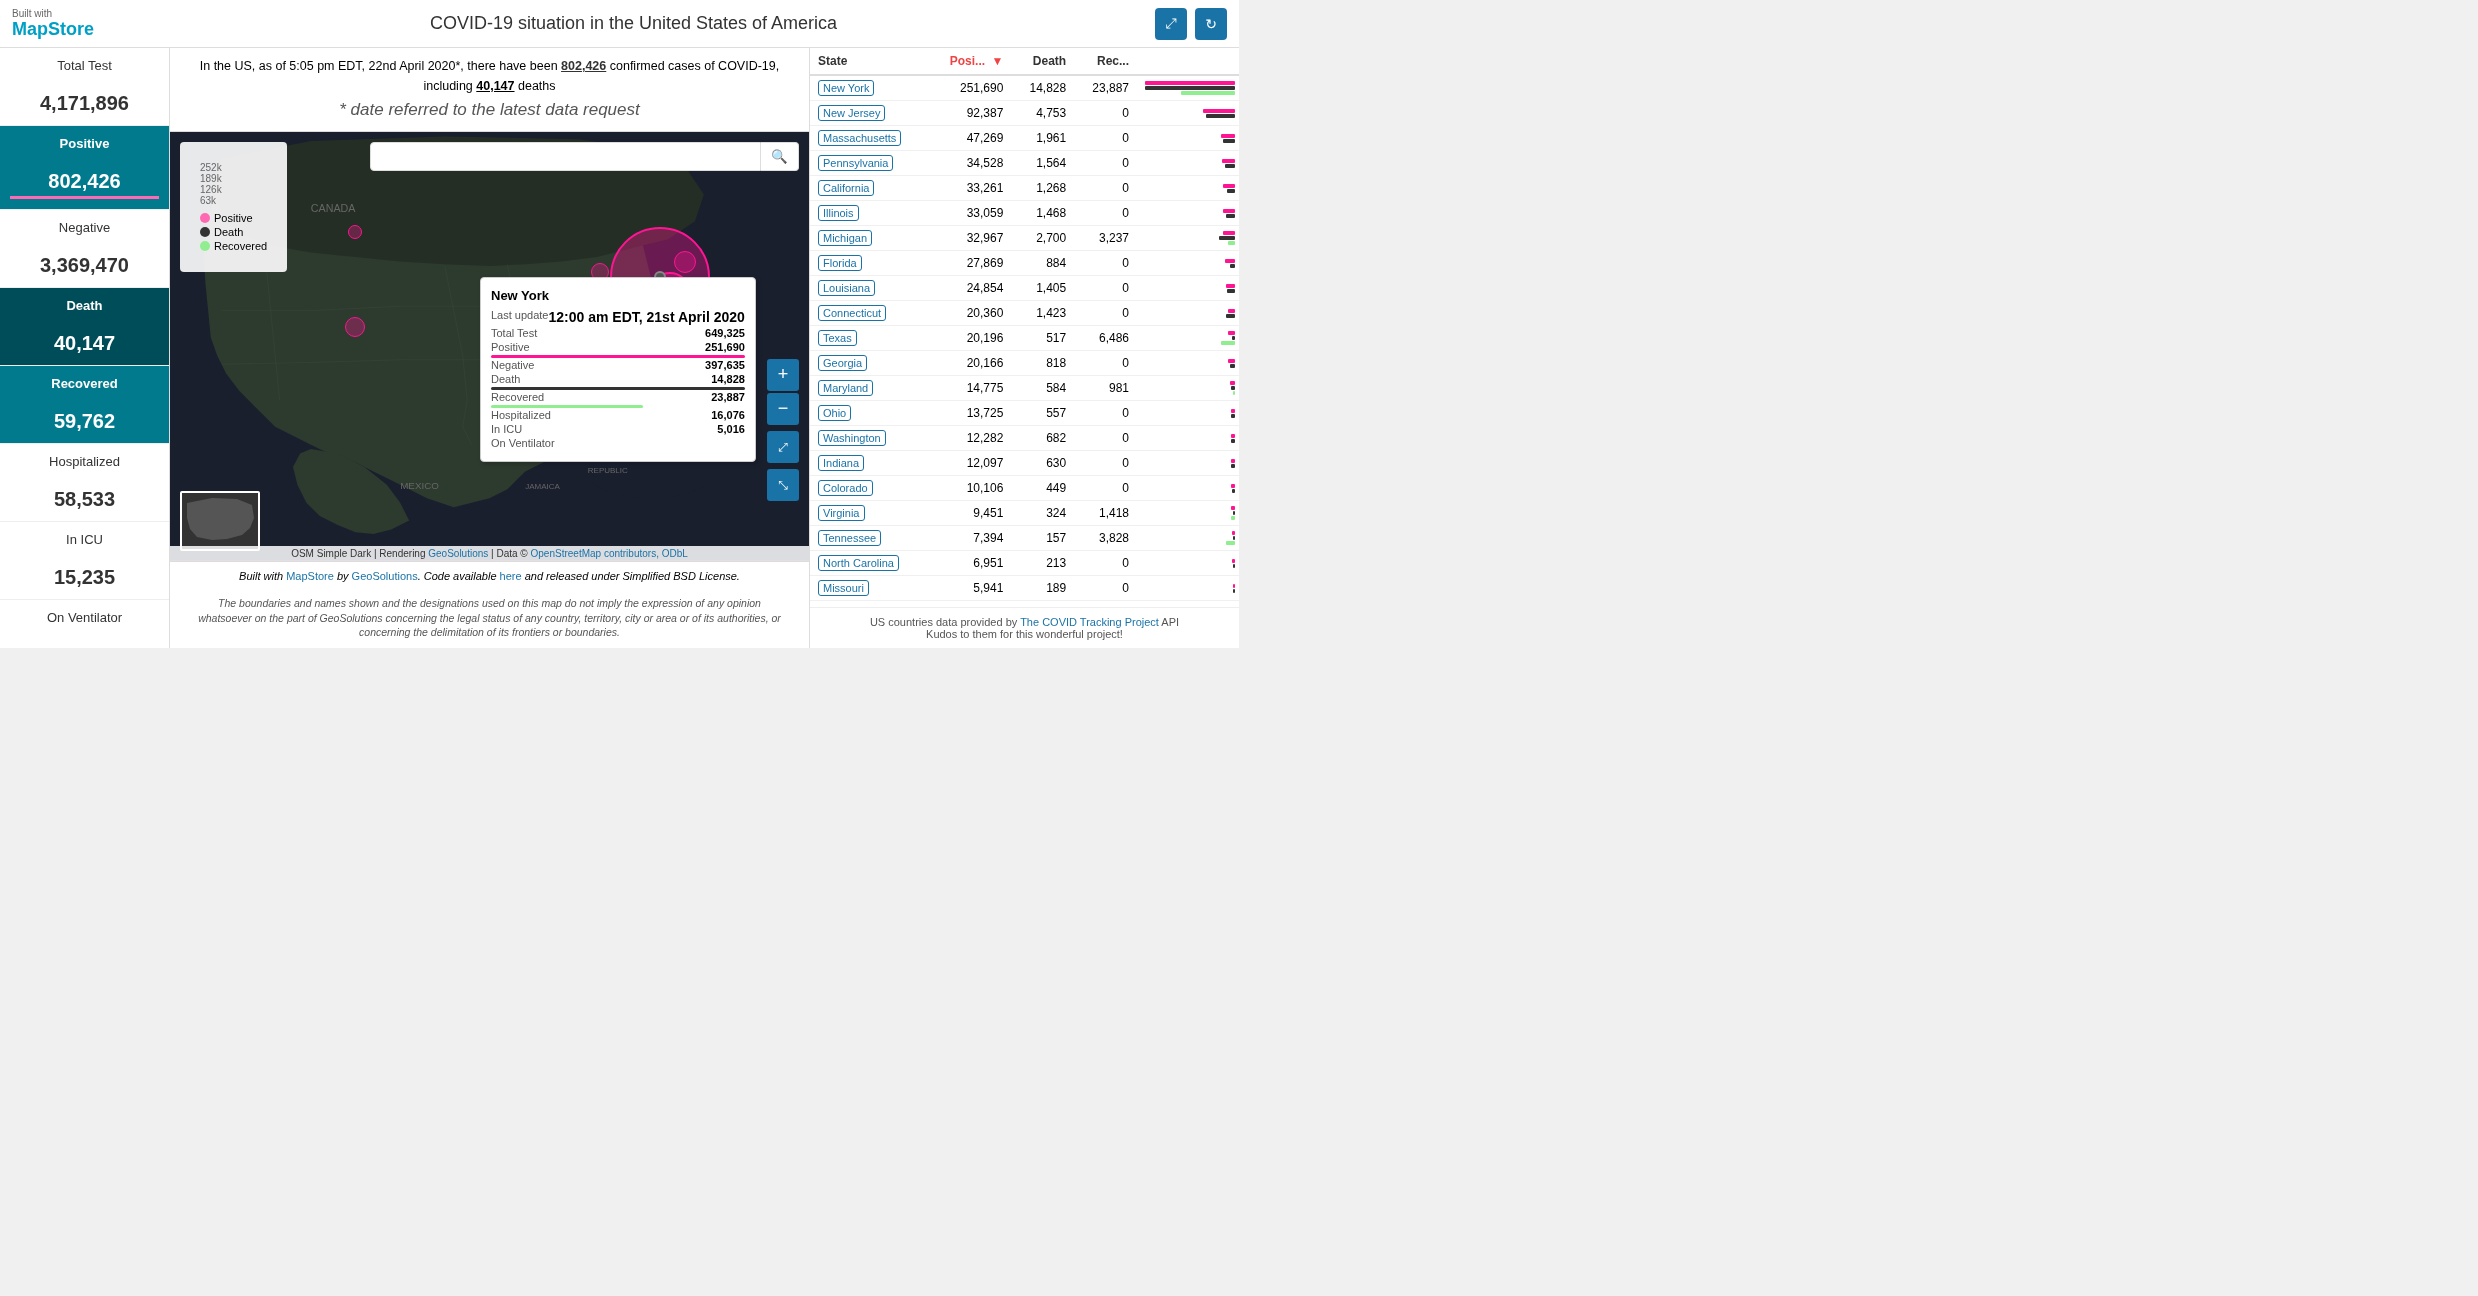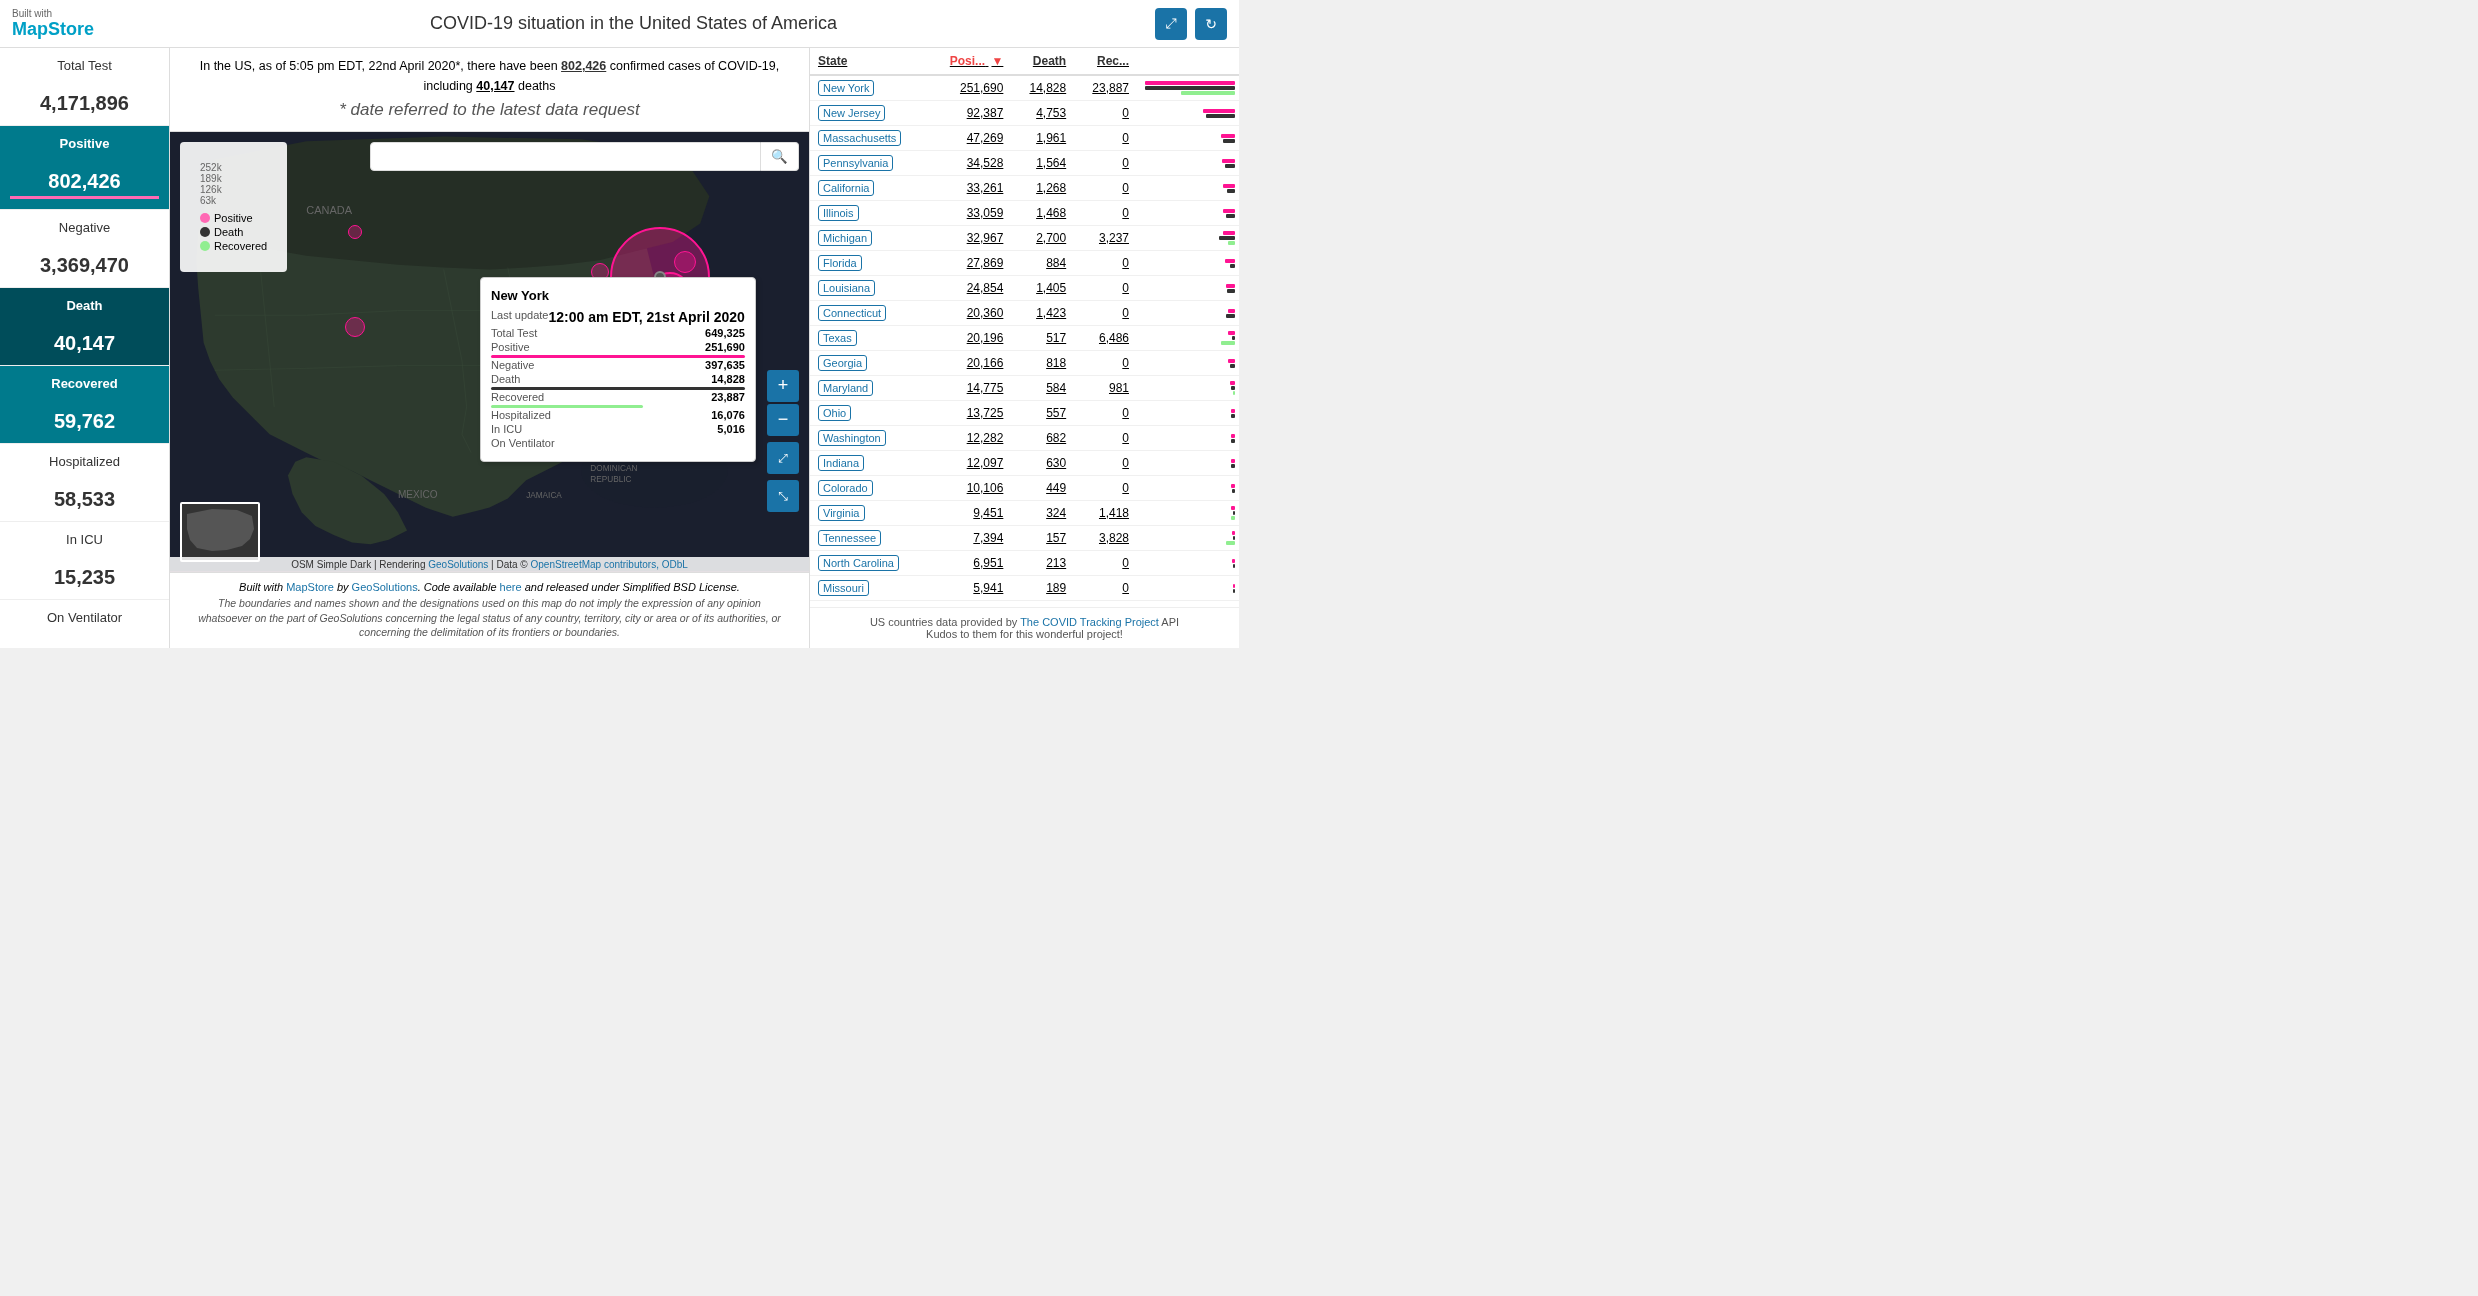--- a/index.html
+++ b/index.html
@@ -314,37 +314,36 @@
       padding: 8px 20px;
       text-align: center;
       border-top: 1px solid #ddd;
       font-size: 11px;
     }
     .bottom-info a { color: #1a73a7; }
     .bottom-info .disclaimer {
       font-style: italic;
       font-size: 10.5px;
       color: #555;
-      margin-top: 3px;
+      margin-top: 14px;
       line-height: 1.4;
     }
 
     
     .right-panel {
       width: 430px;
       background: white;
       border-left: 1px solid #ddd;
       display: flex;
       flex-direction: column;
       overflow: hidden;
     }
     .table-container {
       flex: 1;
       overflow-y: auto;
-      text-decoration: underline;
     }
     table {
       width: 100%;
       border-collapse: collapse;
       font-size: 12px;
     }
     thead {
       position: sticky;
       top: 0;
       background: white;

